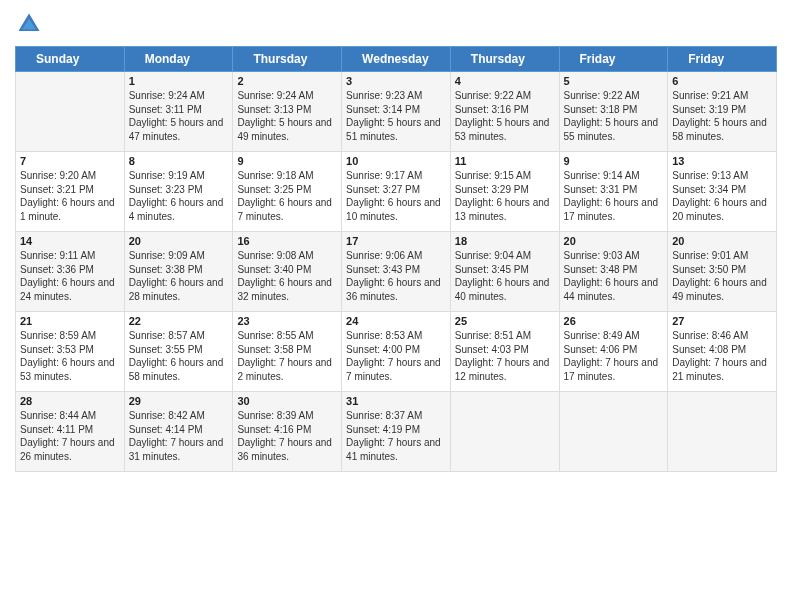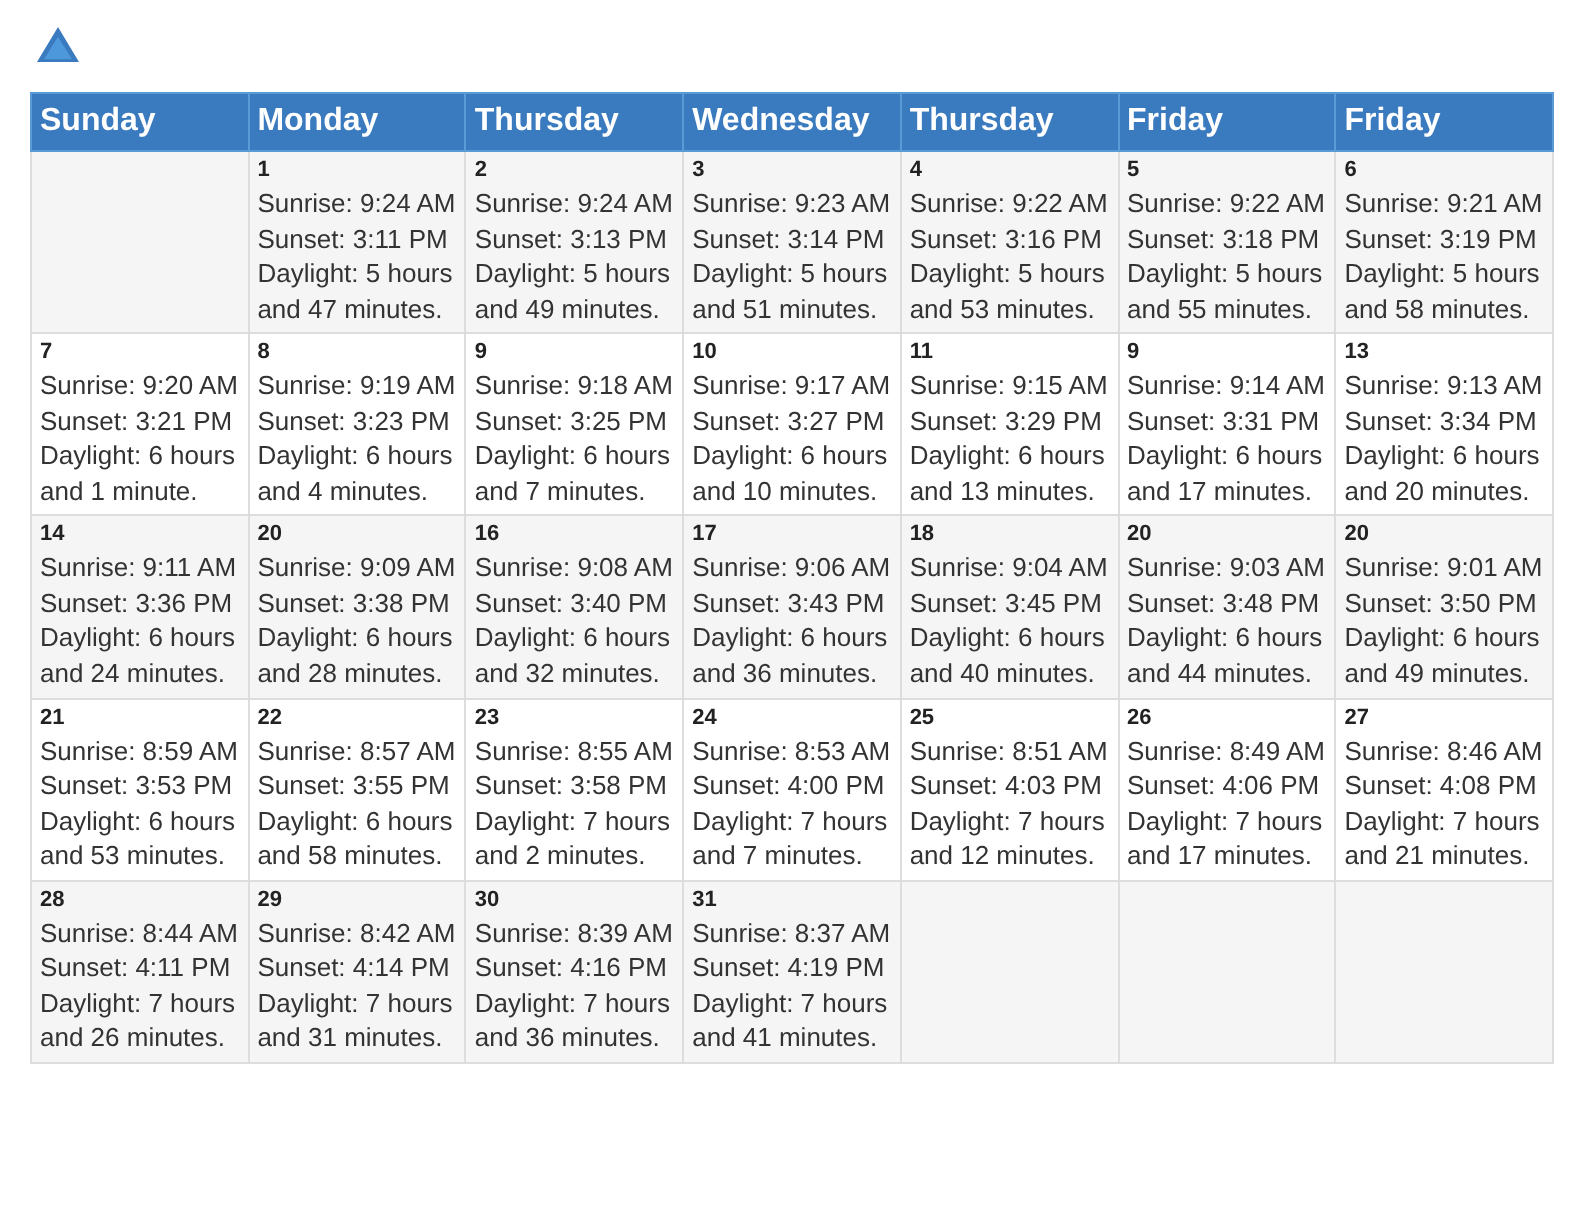--- a/index.html
+++ b/index.html
@@ -54,23 +54,23 @@
     table {
       width: 100%;
       border-collapse: collapse;
       table-layout: fixed;
     }
     thead tr {
       background-color: #3a7abf;
     }
     thead th {
       color: #fff;
-      font-size: 16px;
+      font-size: 12px;
       font-weight: bold;
-      padding: 5px 4px;
+      padding: 5px 20px;
       text-align: left;
       border: 1px solid #5a9ad5;
     }
     tbody tr {
       vertical-align: top;
     }
     tbody tr:nth-child(odd) {
       background-color: #f5f5f5;
     }
     tbody tr:nth-child(even) {
@@ -82,21 +82,21 @@
       font-size: 9.5px;
       color: #222;
       height: 80px;
     }
     .day-number {
       font-size: 11px;
       font-weight: bold;
       margin-bottom: 2px;
     }
     .cell-content {
-      font-size: 13px;
+      font-size: 10px;
       line-height: 1.35;
       color: #333;
     }
   </style>
 </head>
 <body>
 
 <div class="page">
   <div class="header">
     <div class="logo">

